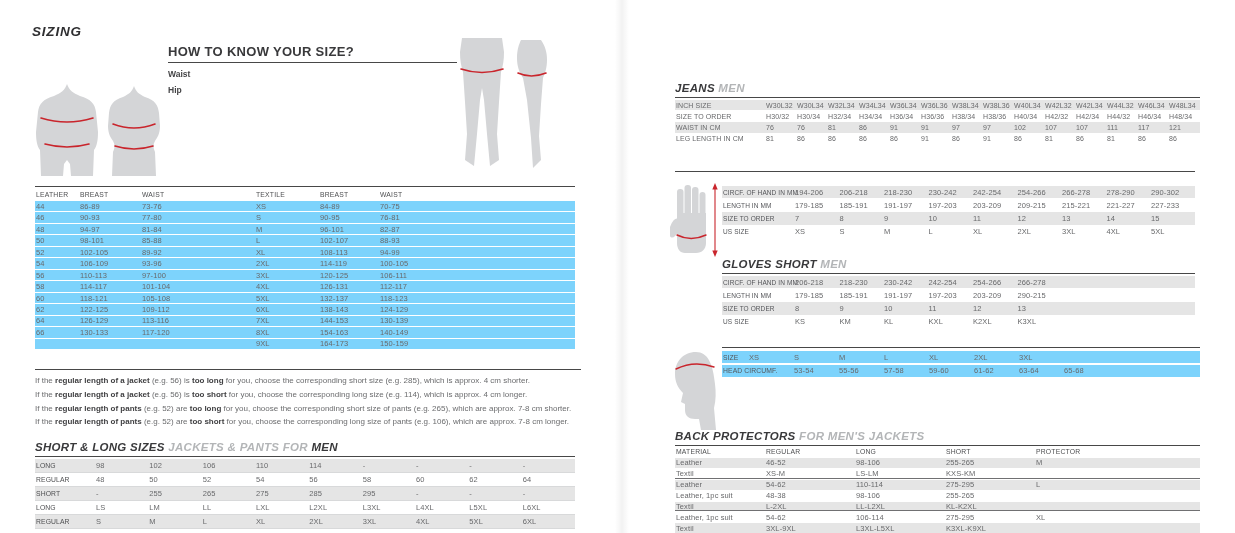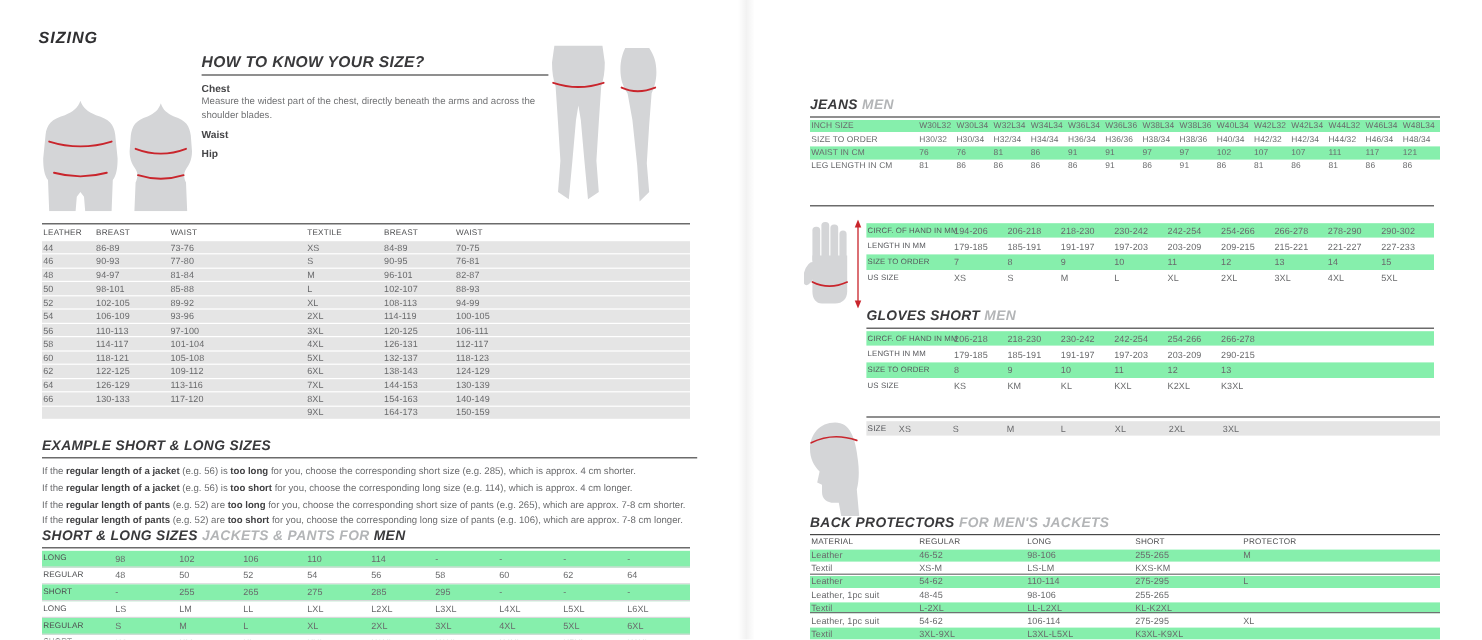--- a/index.html
+++ b/index.html
@@ -11,22 +11,22 @@
   .sec-title{font-style:italic;font-weight:bold;font-size:11.5px;color:#39393b;
              letter-spacing:.3px;white-space:nowrap}
   .sec-title .light{color:#b3b5b7}
   .rule{border-bottom:1px solid #474747;margin-top:3px}
   
   .trow{display:flex;align-items:center}
   .tcell{white-space:nowrap;overflow:visible;font-size:7.5px;color:#68696b;
          letter-spacing:.1px;padding-left:1px}
   .hrow{background:none!important}
   .hrow .tcell{font-size:6.8px;color:#4e4f51;letter-spacing:.2px}
-  .allgray .trow:not(.hrow){background:#e5e5e5}
-  .striped .r0{background:#86efac}
+  .allgray .trow:not(.hrow){background:#7dd3fc}
+  .striped .r0{background:#e5e5e5}
   
   .tbl-mens{margin-top:1px}
   .tbl-mens .trow{height:10.3px;margin-bottom:1.2px}
   .tbl-mens .hrow{height:13px;margin-bottom:0}
   .tbl-mens .tcell:nth-child(1){width:44px}
   .tbl-mens .tcell:nth-child(2){width:62px}
   .tbl-mens .tcell:nth-child(3){width:114px}
   .tbl-mens .tcell:nth-child(4){width:64px}
   .tbl-mens .tcell:nth-child(5){width:60px}
   .tbl-mens .tcell:nth-child(6){flex:1}
@@ -48,21 +48,21 @@
   .tbl-helm .tcell{width:45px}
   .tbl-helm .trow:nth-child(1) .tcell:nth-child(1){width:26px;font-size:6.8px;color:#55565a}
   .tbl-helm .trow:nth-child(2) .tcell:nth-child(1){width:71px;font-size:6.8px;color:#55565a}
   
   .tbl-bp .trow{height:9.9px;margin-bottom:1px}
   .tbl-bp .hrow{height:11px}
   .tbl-bp .tcell{width:90px}
   .tbl-bp .tcell:nth-child(5){flex:1}
   .tbl-bp .trow:nth-child(3),.tbl-bp .trow:nth-child(6){border-bottom:1px solid #707072}
   
-  .howto-title{font-style:italic;font-weight:bold;font-size:13px;color:#39393b;letter-spacing:.3px}
+  .howto-title{font-weight:bold;font-size:13px;color:#39393b;letter-spacing:.3px}
   .ht-head{font-size:8.5px;font-weight:bold;color:#454547;margin-top:6px;margin-bottom:1px}
   .ht-text{font-size:8px;color:#717274;line-height:1.32}
   
   .rline{font-size:8px;color:#6b6c6e;margin-bottom:4.8px;white-space:nowrap}
   .rline b{color:#414143}
   
   .sizing{font-style:italic;font-weight:bold;font-size:13.5px;color:#2f2f31;letter-spacing:.8px}
   .sil{fill:#d4d5d7}
   .red{stroke:#c9252c;stroke-width:1.6;fill:none;stroke-linecap:round}
   .redfill{fill:#c9252c}
@@ -81,24 +81,20 @@
 <svg class="abs" style="left:104px;top:86px" width="60" height="90" viewBox="0 0 60 90">
   <path class="sil" d="M30 0 C28 6 25 8 19 11 C9 14 6 19 5 27 L4 40 C4 48 7 52 9 55 C11 58 11 62 9 66 L8 90 L52 90 L51 66 C49 62 49 58 51 55 C53 52 56 48 56 40 L55 27 C54 19 51 14 41 11 C35 8 32 6 30 0 Z"></path>
   <path class="red" d="M9 38 Q30 46 51 38"></path>
   <path class="red" d="M11 60 Q30 66 49 60"></path>
 </svg>
 
 <div class="abs" style="left:168px;top:44px;width:289px">
   <div class="howto-title">HOW TO KNOW YOUR SIZE?</div>
   <div class="rule"></div>
   <div>
-    <div class="ht-head">Chest</div>
-    <div class="ht-text">Measure the widest part of the chest, directly beneath the arms and across the shoulder blades.</div>
-  </div>
-  <div>
     <div class="ht-head">Waist</div>
   </div>
   <div>
     <div class="ht-head">Hip</div>
   </div>
 </div>
 
 <svg class="abs" style="left:456px;top:38px" width="52" height="134" viewBox="0 0 52 134">
   <path class="sil" d="M6 0 L46 0 L48 14 C48 22 47 28 45 34 L43 64 L41 96 L43 122 L34 128 L31 96 L28 62 L26 50 L24 62 L21 96 L18 128 L9 122 L11 96 L9 64 L7 34 C5 28 4 22 4 14 Z"></path>
   <path class="red" d="M5 31 Q26 38 47 31"></path>
@@ -220,21 +216,20 @@
         <div class="tcell"></div>
         <div class="tcell"></div>
         <div class="tcell">9XL</div>
         <div class="tcell">164-173</div>
         <div class="tcell">150-159</div>
       </div>
     </div>
 </div>
 
 <div class="abs" style="left:35px;top:366px;width:546px">
-  <div class="sec-title">EXAMPLE SHORT &amp; LONG SIZES</div>
   <div class="rule" style="margin-bottom:6px"></div>
   <div>
       <div class="rline"><span>If the </span><b>regular length of a jacket</b><span> (e.g. 56) is </span><b>too long</b><span> for you, choose the corresponding short size (e.g. 285), which is approx. 4 cm shorter.</span></div>
       <div class="rline"><span>If the </span><b>regular length of a jacket</b><span> (e.g. 56) is </span><b>too short</b><span> for you, choose the corresponding long size (e.g. 114), which is approx. 4 cm longer.</span></div>
       <div class="rline"><span>If the </span><b>regular length of pants</b><span> (e.g. 52) are </span><b>too long</b><span> for you, choose the corresponding short size of pants (e.g. 265), which are approx. 7-8 cm shorter.</span></div>
       <div class="rline"><span>If the </span><b>regular length of pants</b><span> (e.g. 52) are </span><b>too short</b><span> for you, choose the corresponding long size of pants (e.g. 106), which are approx. 7-8 cm longer.</span></div>
     </div>
 </div>
 
 <div class="abs" style="left:35px;top:441px;width:540px">
@@ -525,20 +520,30 @@
       <div class="trow r0">
         <div class="tcell">SIZE</div>
         <div class="tcell">XS</div>
         <div class="tcell">S</div>
         <div class="tcell">M</div>
         <div class="tcell">L</div>
         <div class="tcell">XL</div>
         <div class="tcell">2XL</div>
         <div class="tcell">3XL</div>
       </div>
+      <div class="trow r1">
+        <div class="tcell">HEAD CIRCUMF.</div>
+        <div class="tcell">53-54</div>
+        <div class="tcell">55-56</div>
+        <div class="tcell">57-58</div>
+        <div class="tcell">59-60</div>
+        <div class="tcell">61-62</div>
+        <div class="tcell">63-64</div>
+        <div class="tcell">65-68</div>
+      </div>
     </div>
 </div>
 
 <div class="abs" style="left:675px;top:430px;width:525px">
   <div class="sec-title">
     <span>BACK PROTECTORS</span>
     <span class="light">FOR MEN'S JACKETS</span>
   </div>
   <div class="rule"></div>
   <div class="tbl-bp striped">
@@ -565,21 +570,21 @@
       </div>
       <div class="trow r0">
         <div class="tcell">Leather</div>
         <div class="tcell">54-62</div>
         <div class="tcell">110-114</div>
         <div class="tcell">275-295</div>
         <div class="tcell">L</div>
       </div>
       <div class="trow r1">
         <div class="tcell">Leather, 1pc suit</div>
-        <div class="tcell">48-45</div>
+        <div class="tcell">48-38</div>
         <div class="tcell">98-106</div>
         <div class="tcell">255-265</div>
         <div class="tcell"></div>
       </div>
       <div class="trow r0">
         <div class="tcell">Textil</div>
         <div class="tcell">L-2XL</div>
         <div class="tcell">LL-L2XL</div>
         <div class="tcell">KL-K2XL</div>
         <div class="tcell"></div>

